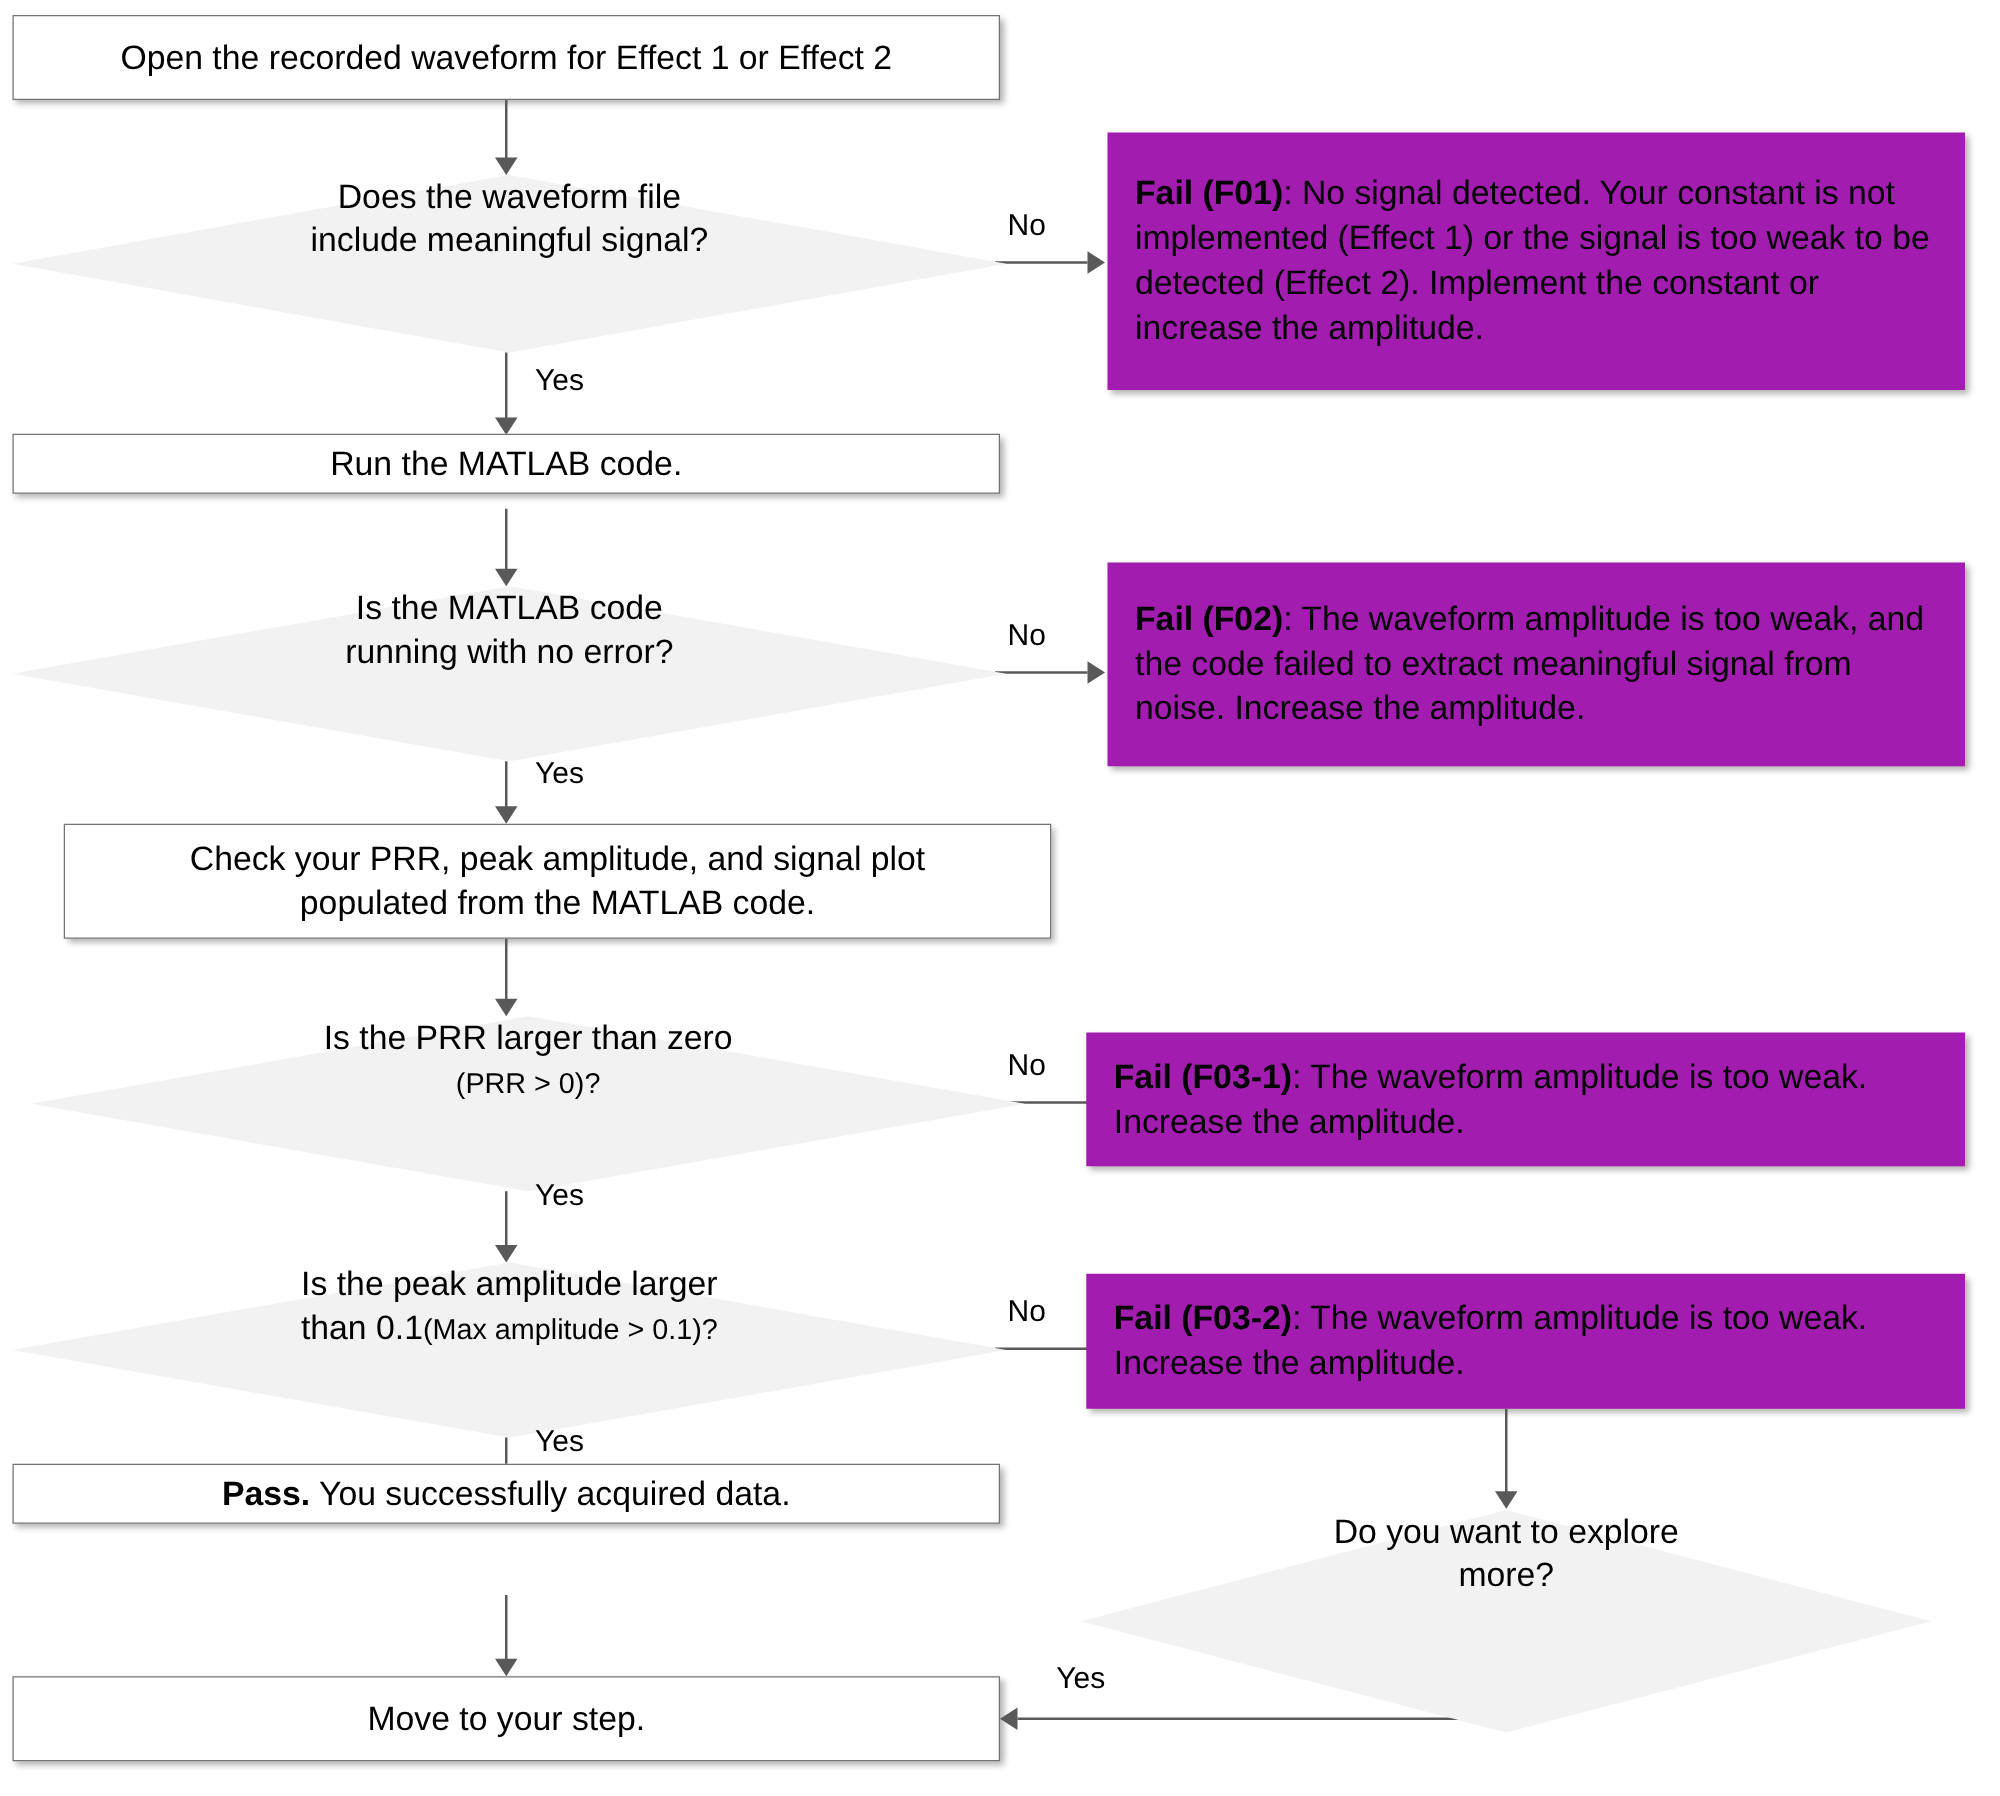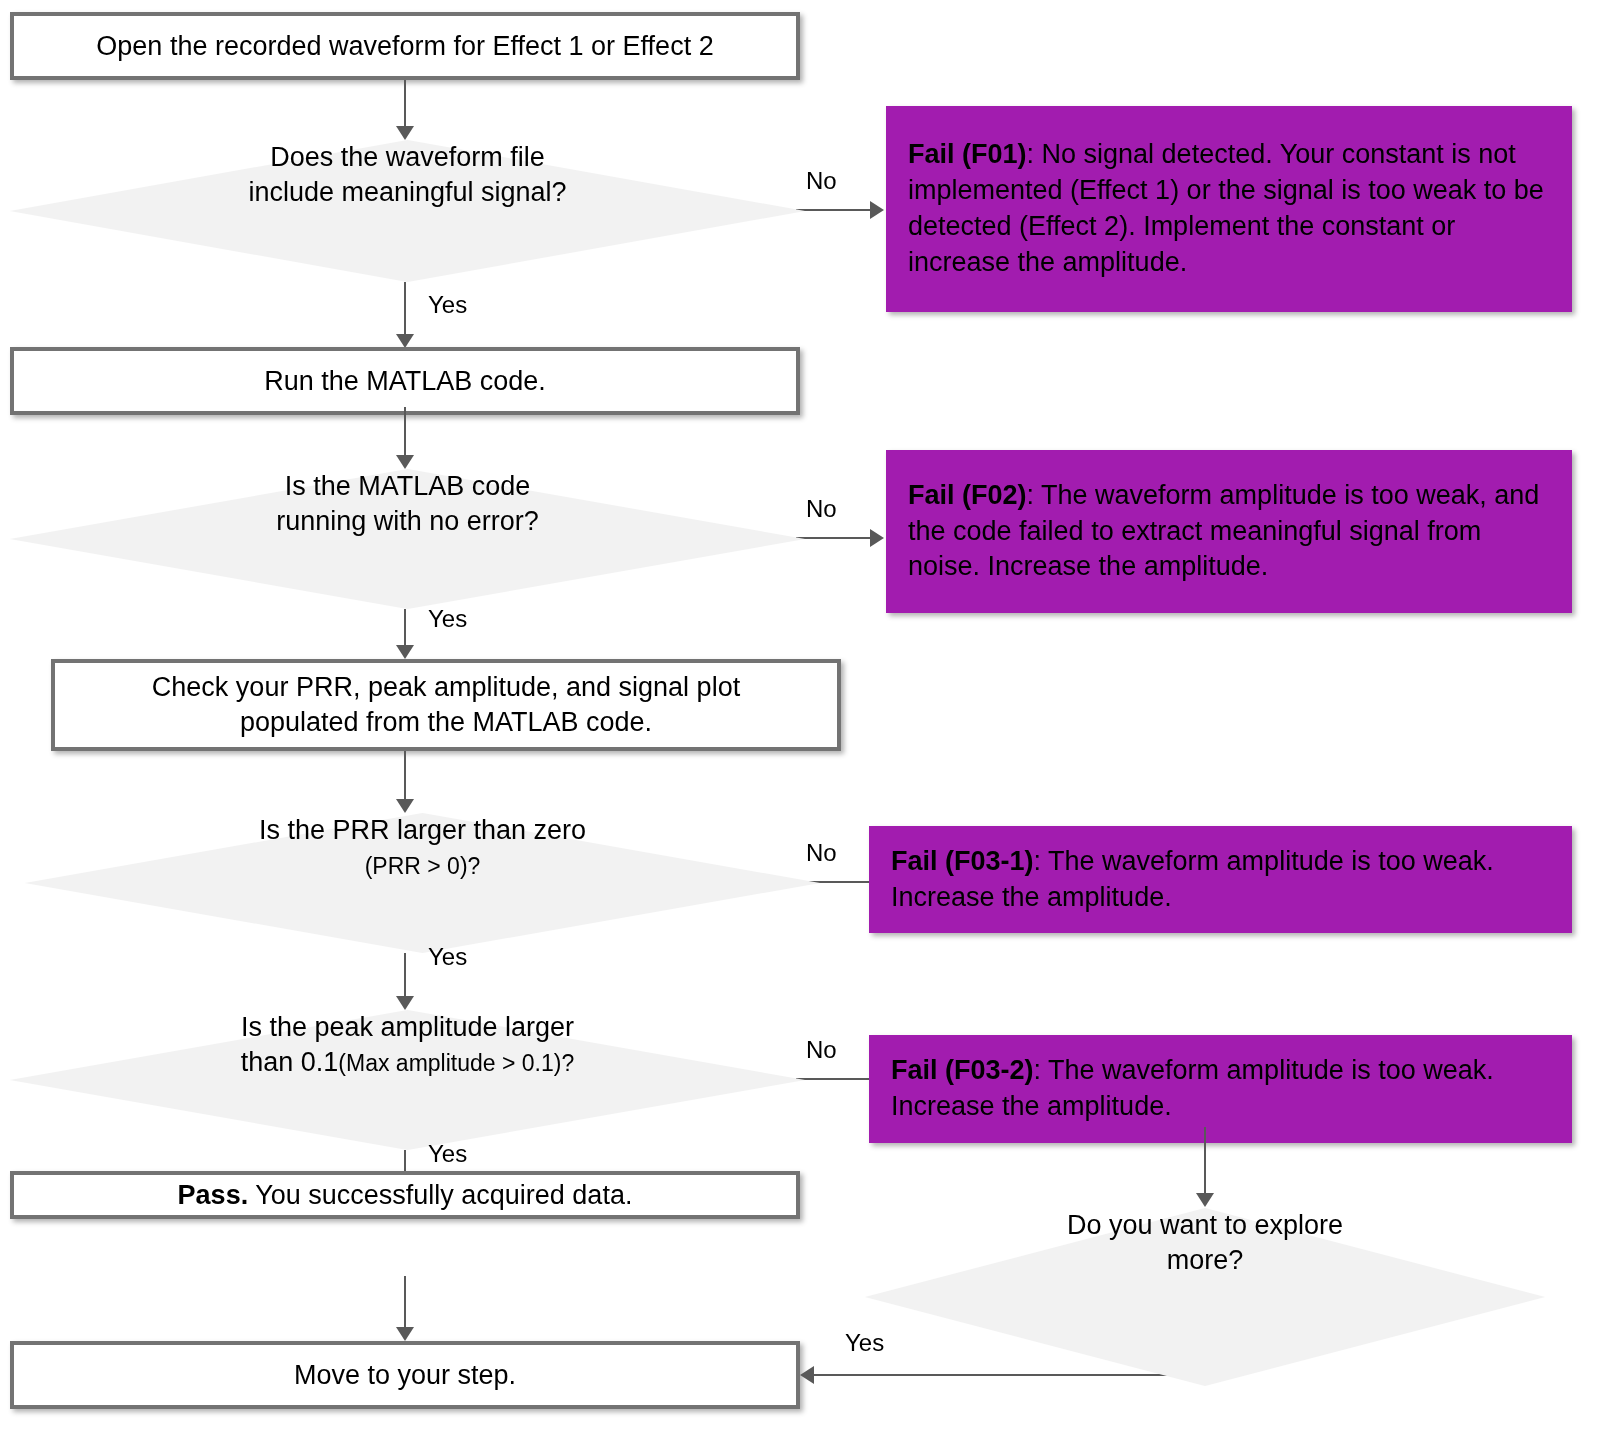--- a/index.html
+++ b/index.html
@@ -27,21 +27,21 @@
     line-height: 1.28;
     font-family: "Liberation Sans", sans-serif;
     white-space: pre-line;
   }
 
   
   .proc {
     position: absolute;
     box-sizing: border-box;
     background: #ffffff;
-    border: 4px solid #737373;
+    border: 1px solid #737373;
     box-shadow: 3px 3px 5px rgba(0,0,0,0.30);
     display: flex;
     align-items: center;
     justify-content: center;
   }
 
   
   .dec {
     position: absolute;
     display: flex;
@@ -149,21 +149,21 @@
   <div class="edge-label" style="left:806px; top:167px;">No</div>
 
   <div class="fail" style="left:886px; top:106px; width:686px; height:206px;">
     <div class="node-text"><b>Fail (F01)</b><span>: No signal detected. Your constant is not implemented (Effect 1) or the signal is too weak to be detected (Effect 2). Implement the constant or increase the amplitude.</span></div>
   </div>
 
   <div class="vline" style="left:404px; top:282px; height:54px;"></div>
   <div class="arrow-down" style="left:396px; top:334px;"></div>
   <div class="edge-label" style="left:428px; top:291px;">Yes</div>
 
-  <div class="proc" style="left:10px; top:347px; width:790px; height:68px;">
+  <div class="proc" style="left:10px; top:347px; width:790px; height:48px;">
     <div class="node-text">Run the MATLAB code.</div>
   </div>
 
   <div class="vline" style="left:404px; top:407px; height:50px;"></div>
   <div class="arrow-down" style="left:396px; top:455px;"></div>
 
   <div class="dec" style="left:10px; top:469px; width:795px; height:140px;">
     <div class="shape"></div>
     <div class="node-text"><span>Is the MATLAB code</span><br><span>running with no error?</span></div>
   </div>
@@ -206,21 +206,21 @@
 
   <div class="dec" style="left:10px; top:1010px; width:795px; height:140px;">
     <div class="shape"></div>
     <div class="node-text"><span>Is the peak amplitude larger</span><br><span>than 0.1</span><span class="sub-small">(Max amplitude &gt; 0.1)?</span></div>
   </div>
 
   <div class="hline" style="left:796px; top:1078px; width:74px;"></div>
   <div class="arrow-right" style="left:870px; top:1070px;"></div>
   <div class="edge-label" style="left:806px; top:1036px;">No</div>
 
-  <div class="fail" style="left:869px; top:1019px; width:703px; height:108px;margin-top:16px;">
+  <div class="fail" style="left:869px; top:1019px; width:703px; height:108px;">
     <div class="node-text"><b>Fail (F03-2)</b><span>: The waveform amplitude is too weak. Increase the amplitude.</span></div>
   </div>
 
   <div class="vline" style="left:404px; top:1150px; height:47px;"></div>
   <div class="arrow-down" style="left:396px; top:1193px;"></div>
   <div class="edge-label" style="left:428px; top:1140px;">Yes</div>
 
   <div class="proc" style="left:10px; top:1171px; width:790px; height:48px;">
     <div class="node-text"><b>Pass.</b><span> You successfully acquired data.</span></div>
   </div>

